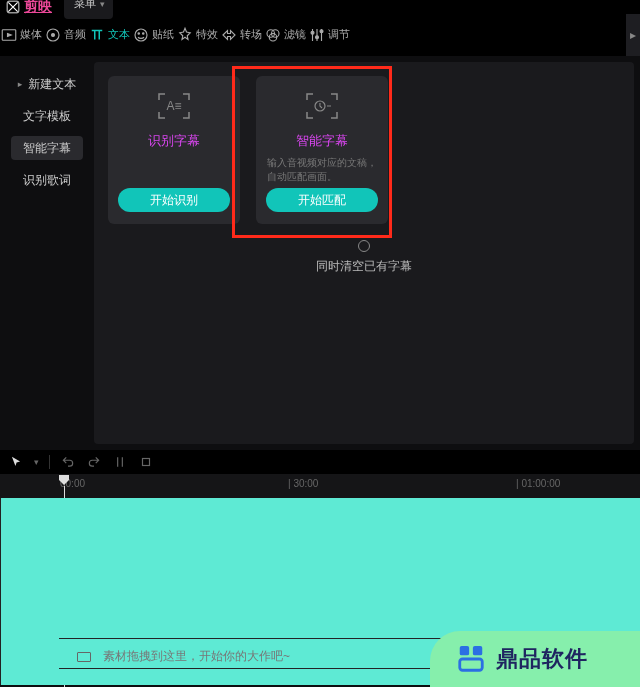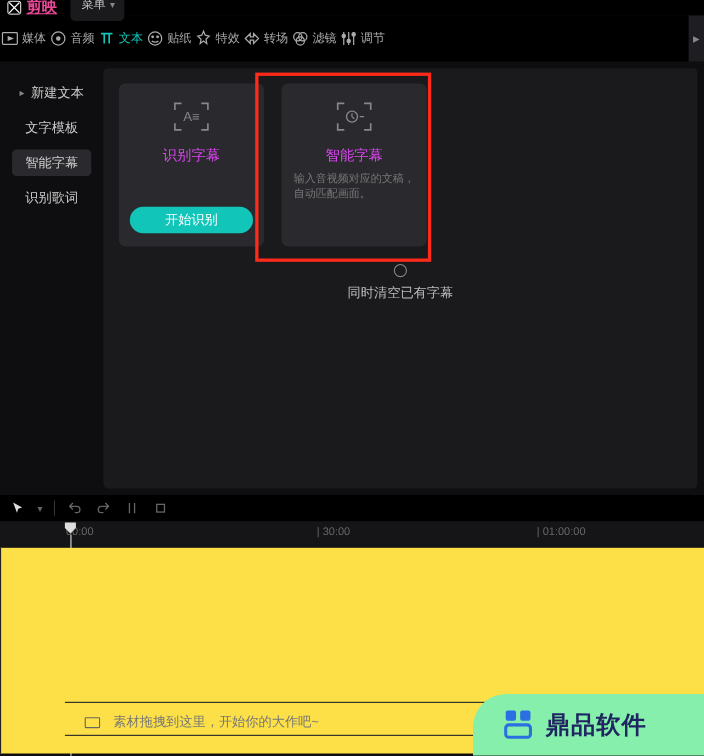--- a/index.html
+++ b/index.html
@@ -103,21 +103,21 @@
     }
     .ruler .tick { position: absolute; top: 4px; }
     .ruler .playhead {
       position: absolute; left: 58px; top: 0;
       display: flex; flex-direction: column; align-items: center;
     }
     .playhead svg { display: block; }
     .playhead .line { width: 1px; height: 210px; background: #ddd; }
 
     .timeline-area {
-      height: 187px; background: #fde047; position: relative;
+      height: 187px; background: #5eead4; position: relative;
       border-left: 1px solid #222;
     }
     .track-hint {
       position: absolute; left: 76px; top: 150px;
       display: flex; align-items: center; gap: 12px;
       color: #777; font-size: 12px;
     }
     .hint-ico { width: 14px; height: 10px; border: 1px solid #666; border-radius: 1px; }
     .track-lines::before, .track-lines::after {
       content: ""; position: absolute; left: 58px; right: 0; height: 1px;
@@ -267,20 +267,21 @@
           <div class="corners">
             <svg width="34" height="28" viewBox="0 0 34 28">
                 <path d="M2 8V2h6M26 2h6v6M32 20v6h-6M8 26H2v-6" stroke="#888" fill="none" stroke-width="1.5"></path>
                 <circle cx="15" cy="14" r="5" stroke="#888" fill="none" stroke-width="1.2"></circle>
                 <path d="M15 11v3l2 2M22 14h4" stroke="#888" stroke-width="1.2"></path>
               </svg>
           </div>
         </div>
         <div class="card-title">智能字幕</div>
         <div class="card-desc">输入音视频对应的文稿，自动匹配画面。</div>
+        <button class="card-btn">开始匹配</button>
       </div>
     </div>
 
     <div class="highlight-box"></div>
 
     <div class="checkbox-row">
       <span class="chk"></span>
       <span>同时清空已有字幕</span>
     </div>
   </div>
@@ -312,21 +313,21 @@
   <span class="tl-tool">
       <svg width="14" height="14" viewBox="0 0 24 24">
         <rect x="6" y="6" width="12" height="12" fill="none" stroke="currentColor" stroke-width="2"></rect>
       </svg>
     </span>
 </div>
 
 <div class="ruler">
   <span class="tick" style="left:60px">00:00</span>
   <span class="tick" style="left:288px">| 30:00</span>
-  <span class="tick" style="left:488px">| 01:00:00</span>
+  <span class="tick" style="left:516px">| 01:00:00</span>
   <div class="playhead">
     <svg width="12" height="12" viewBox="0 0 12 12">
         <path d="M1 1h10v5l-5 5-5-5z" fill="#ddd"></path>
       </svg>
     <div class="line"></div>
   </div>
 </div>
 
 <div class="timeline-area track-lines">
   <div class="track-hint">

